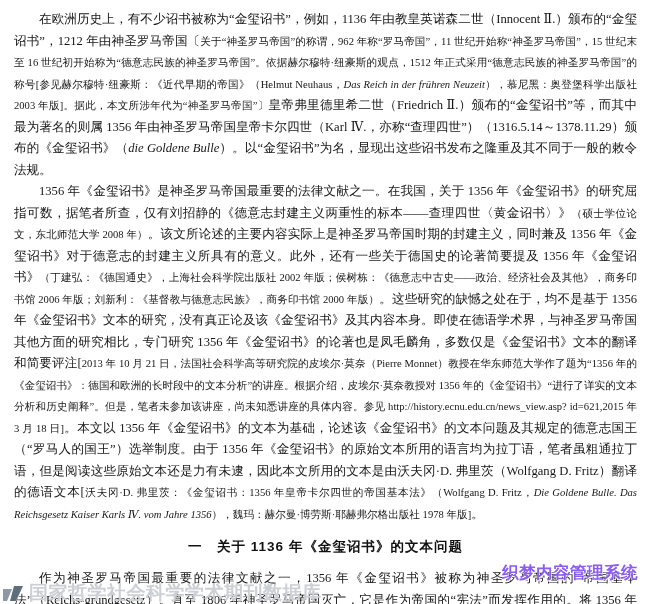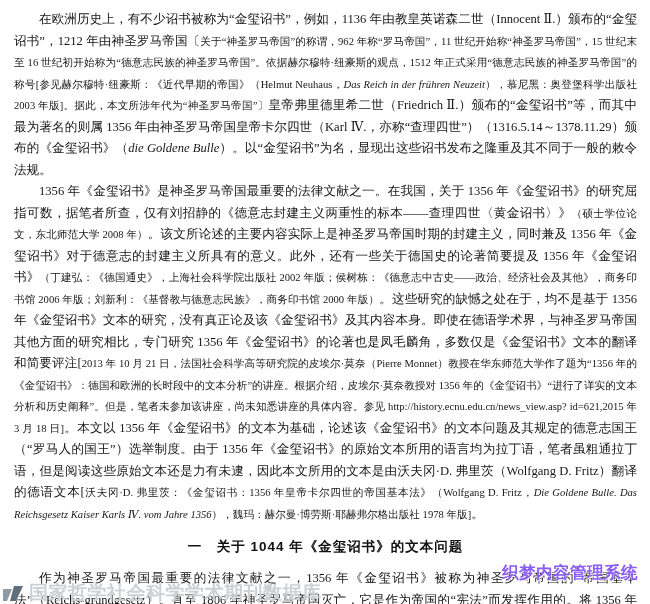--- a/index.html
+++ b/index.html
@@ -25,21 +25,21 @@
   .wm-right-en{font-size:13px;letter-spacing:1.5px;text-shadow:0.5px 0.5px 0 #ffffff;}
 </style>
 </head>
 <body>
 
 <div class="page">
 
   <div class="article" id="article">
       <p class="para indent"><span class="lg">在欧洲历史上，有不少诏书被称为“金玺诏书”，例如，1136 年由教皇英诺森二世（Innocent Ⅱ.）颁布的“金玺诏书”，1212 年由神圣罗马帝国〔</span><span class="sm">关于“神圣罗马帝国”的称谓，962 年称“罗马帝国”，11 世纪开始称“神圣罗马帝国”，15 世纪末至 16 世纪初开始称为“德意志民族的神圣罗马帝国”。依据赫尔穆特·纽豪斯的观点，1512 年正式采用“德意志民族的神圣罗马帝国”的称号[参见赫尔穆特·纽豪斯：《近代早期的帝国》（Helmut Neuhaus，</span><span class="sm it">Das Reich in der frühren Neuzeit</span><span class="sm">），慕尼黑：奥登堡科学出版社 2003 年版]。据此，本文所涉年代为“神圣罗马帝国”〕</span><span class="lg">皇帝弗里德里希二世（Friedrich Ⅱ.）颁布的“金玺诏书”等，而其中最为著名的则属 1356 年由神圣罗马帝国皇帝卡尔四世（Karl Ⅳ.，亦称“查理四世”）（1316.5.14～1378.11.29）颁布的《金玺诏书》（</span><span class="lg it">die Goldene Bulle</span><span class="lg">）。以“金玺诏书”为名，显现出这些诏书发布之隆重及其不同于一般的敕令法规。</span></p>
       <p class="para indent"><span class="lg">1356 年《金玺诏书》是神圣罗马帝国最重要的法律文献之一。在我国，关于 1356 年《金玺诏书》的研究屈指可数，据笔者所查，仅有刘招静的《德意志封建主义两重性的标本——查理四世〈黄金诏书〉》</span><span class="sm">（硕士学位论文，东北师范大学 2008 年）</span><span class="lg">。该文所论述的主要内容实际上是神圣罗马帝国时期的封建主义，同时兼及 1356 年《金玺诏书》对于德意志的封建主义所具有的意义。此外，还有一些关于德国史的论著简要提及 1356 年《金玺诏书》</span><span class="sm">（丁建弘：《德国通史》，上海社会科学院出版社 2002 年版；侯树栋：《德意志中古史——政治、经济社会及其他》，商务印书馆 2006 年版；刘新利：《基督教与德意志民族》，商务印书馆 2000 年版）</span><span class="lg">。这些研究的缺憾之处在于，均不是基于 1356 年《金玺诏书》文本的研究，没有真正论及该《金玺诏书》及其内容本身。即使在德语学术界，与神圣罗马帝国其他方面的研究相比，专门研究 1356 年《金玺诏书》的论著也是凤毛麟角，多数仅是《金玺诏书》文本的翻译和简要评注[</span><span class="sm">2013 年 10 月 21 日，法国社会科学高等研究院的皮埃尔·莫奈（Pierre Monnet）教授在华东师范大学作了题为“1356 年的《金玺诏书》：德国和欧洲的长时段中的文本分析”的讲座。根据介绍，皮埃尔·莫奈教授对 1356 年的《金玺诏书》“进行了详实的文本分析和历史阐释”。但是，笔者未参加该讲座，尚未知悉讲座的具体内容。参见 http://history.ecnu.edu.cn/news_view.asp? id=621,2015 年 3 月 18 日]</span><span class="lg">。本文以 1356 年《金玺诏书》的文本为基础，论述该《金玺诏书》的文本问题及其规定的德意志国王（“罗马人的国王”）选举制度。由于 1356 年《金玺诏书》的原始文本所用的语言均为拉丁语，笔者虽粗通拉丁语，但是阅读这些原始文本还是力有未逮，因此本文所用的文本是由沃夫冈·D. 弗里茨（Wolfgang D. Fritz）翻译的德语文本[</span><span class="sm">沃夫冈·D. 弗里茨：《金玺诏书：1356 年皇帝卡尔四世的帝国基本法》（Wolfgang D. Fritz，</span><span class="sm it">Die Goldene Bulle. Das Reichsgesetz Kaiser Karls Ⅳ. vom Jahre 1356</span><span class="sm">），魏玛：赫尔曼·博劳斯·耶赫弗尔格出版社 1978 年版]</span><span class="lg">。</span></p>
-      <h2 class="heading">一　关于 1044 年《金玺诏书》的文本问题</h2>
+      <h2 class="heading">一　关于 1136 年《金玺诏书》的文本问题</h2>
       <p class="para indent"><span class="lg">作为神圣罗马帝国最重要的法律文献之一，1356 年《金玺诏书》被称为神圣罗马帝国的“帝国基本法”（Reichs-grundgesetz）。直至 1806 年神圣罗马帝国灭亡，它是作为帝国的“宪法”而发挥作用的。将 1356 年《金玺诏书》称为“帝国基本法”的官方表述，最早可见于费迪南三世（Ferdinand Ⅲ.）于 1636 年当选为德意志国王时达成的《选举让步协议》（</span></p>
     </div>
 
   <div class="wm-left">
     <span class="wm-logo">
       <svg width="22" height="18" viewBox="0 0 22 18" xmlns="http://www.w3.org/2000/svg">
         <polygon points="1,4 10,4 5,16 1,16" fill="#8d99a4"></polygon>
         <polygon points="12,1 21,1 14,16 8,16" fill="#5f6e7b"></polygon>
       </svg>
     </span>

